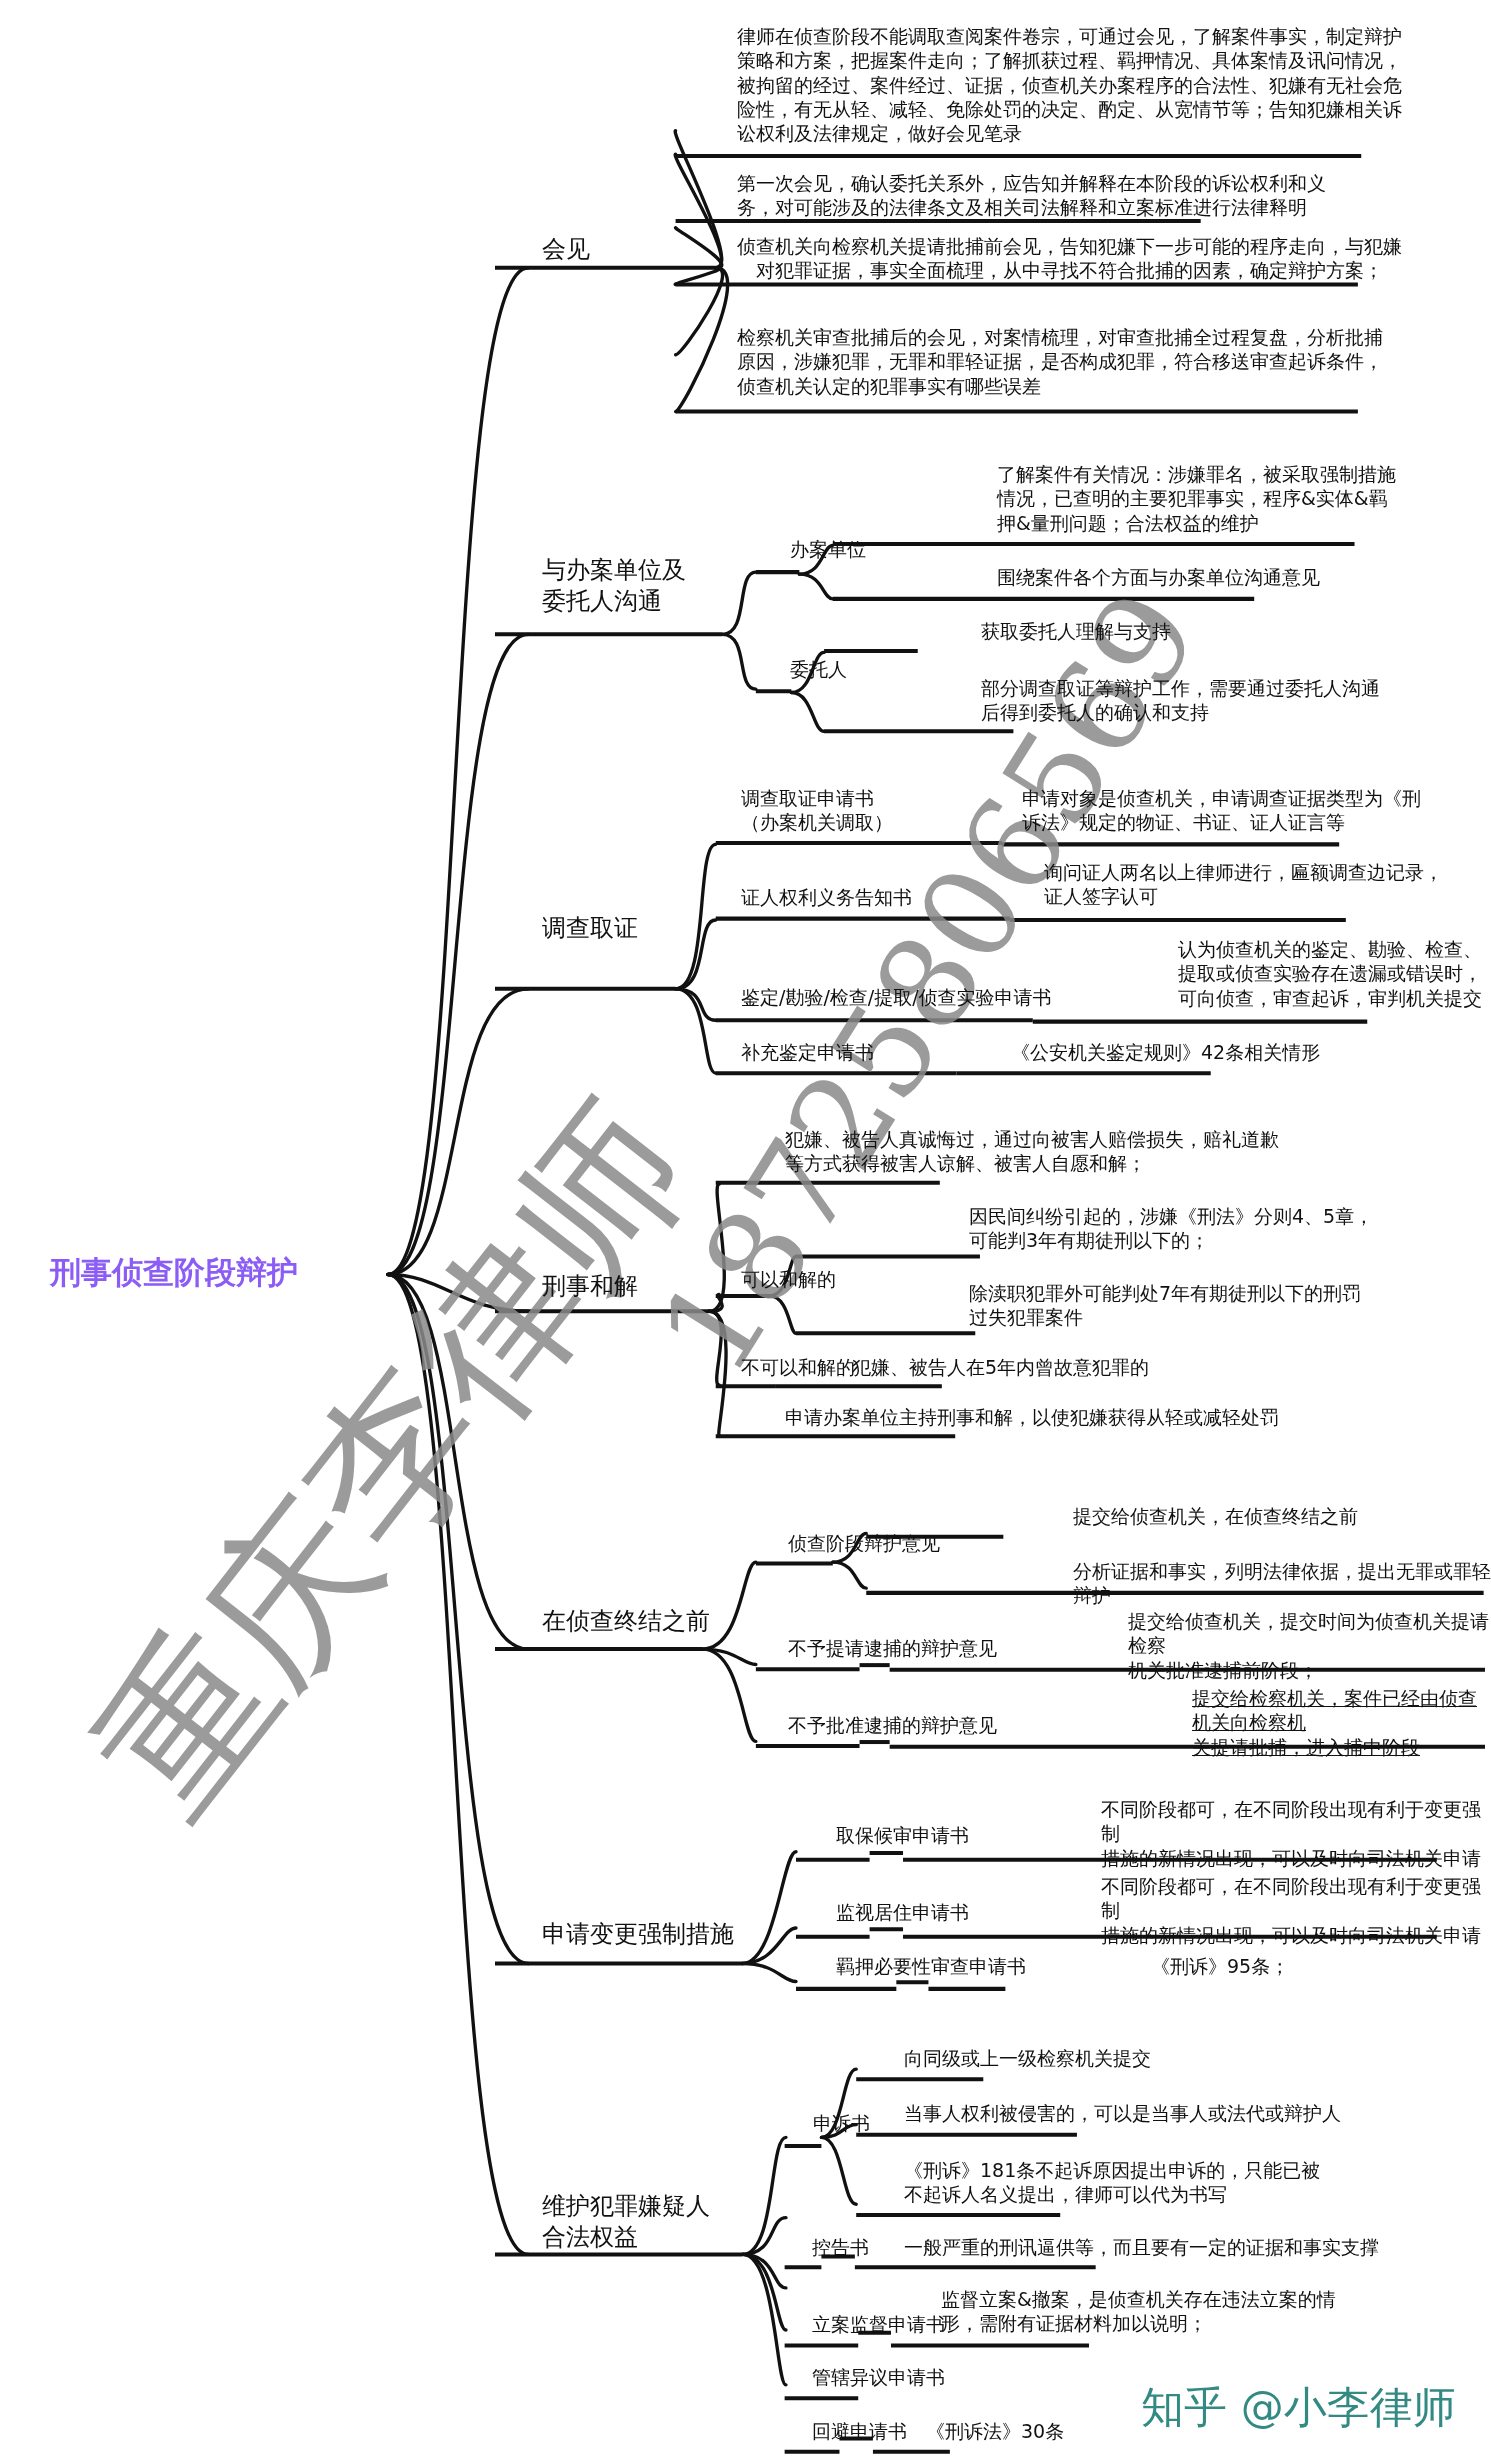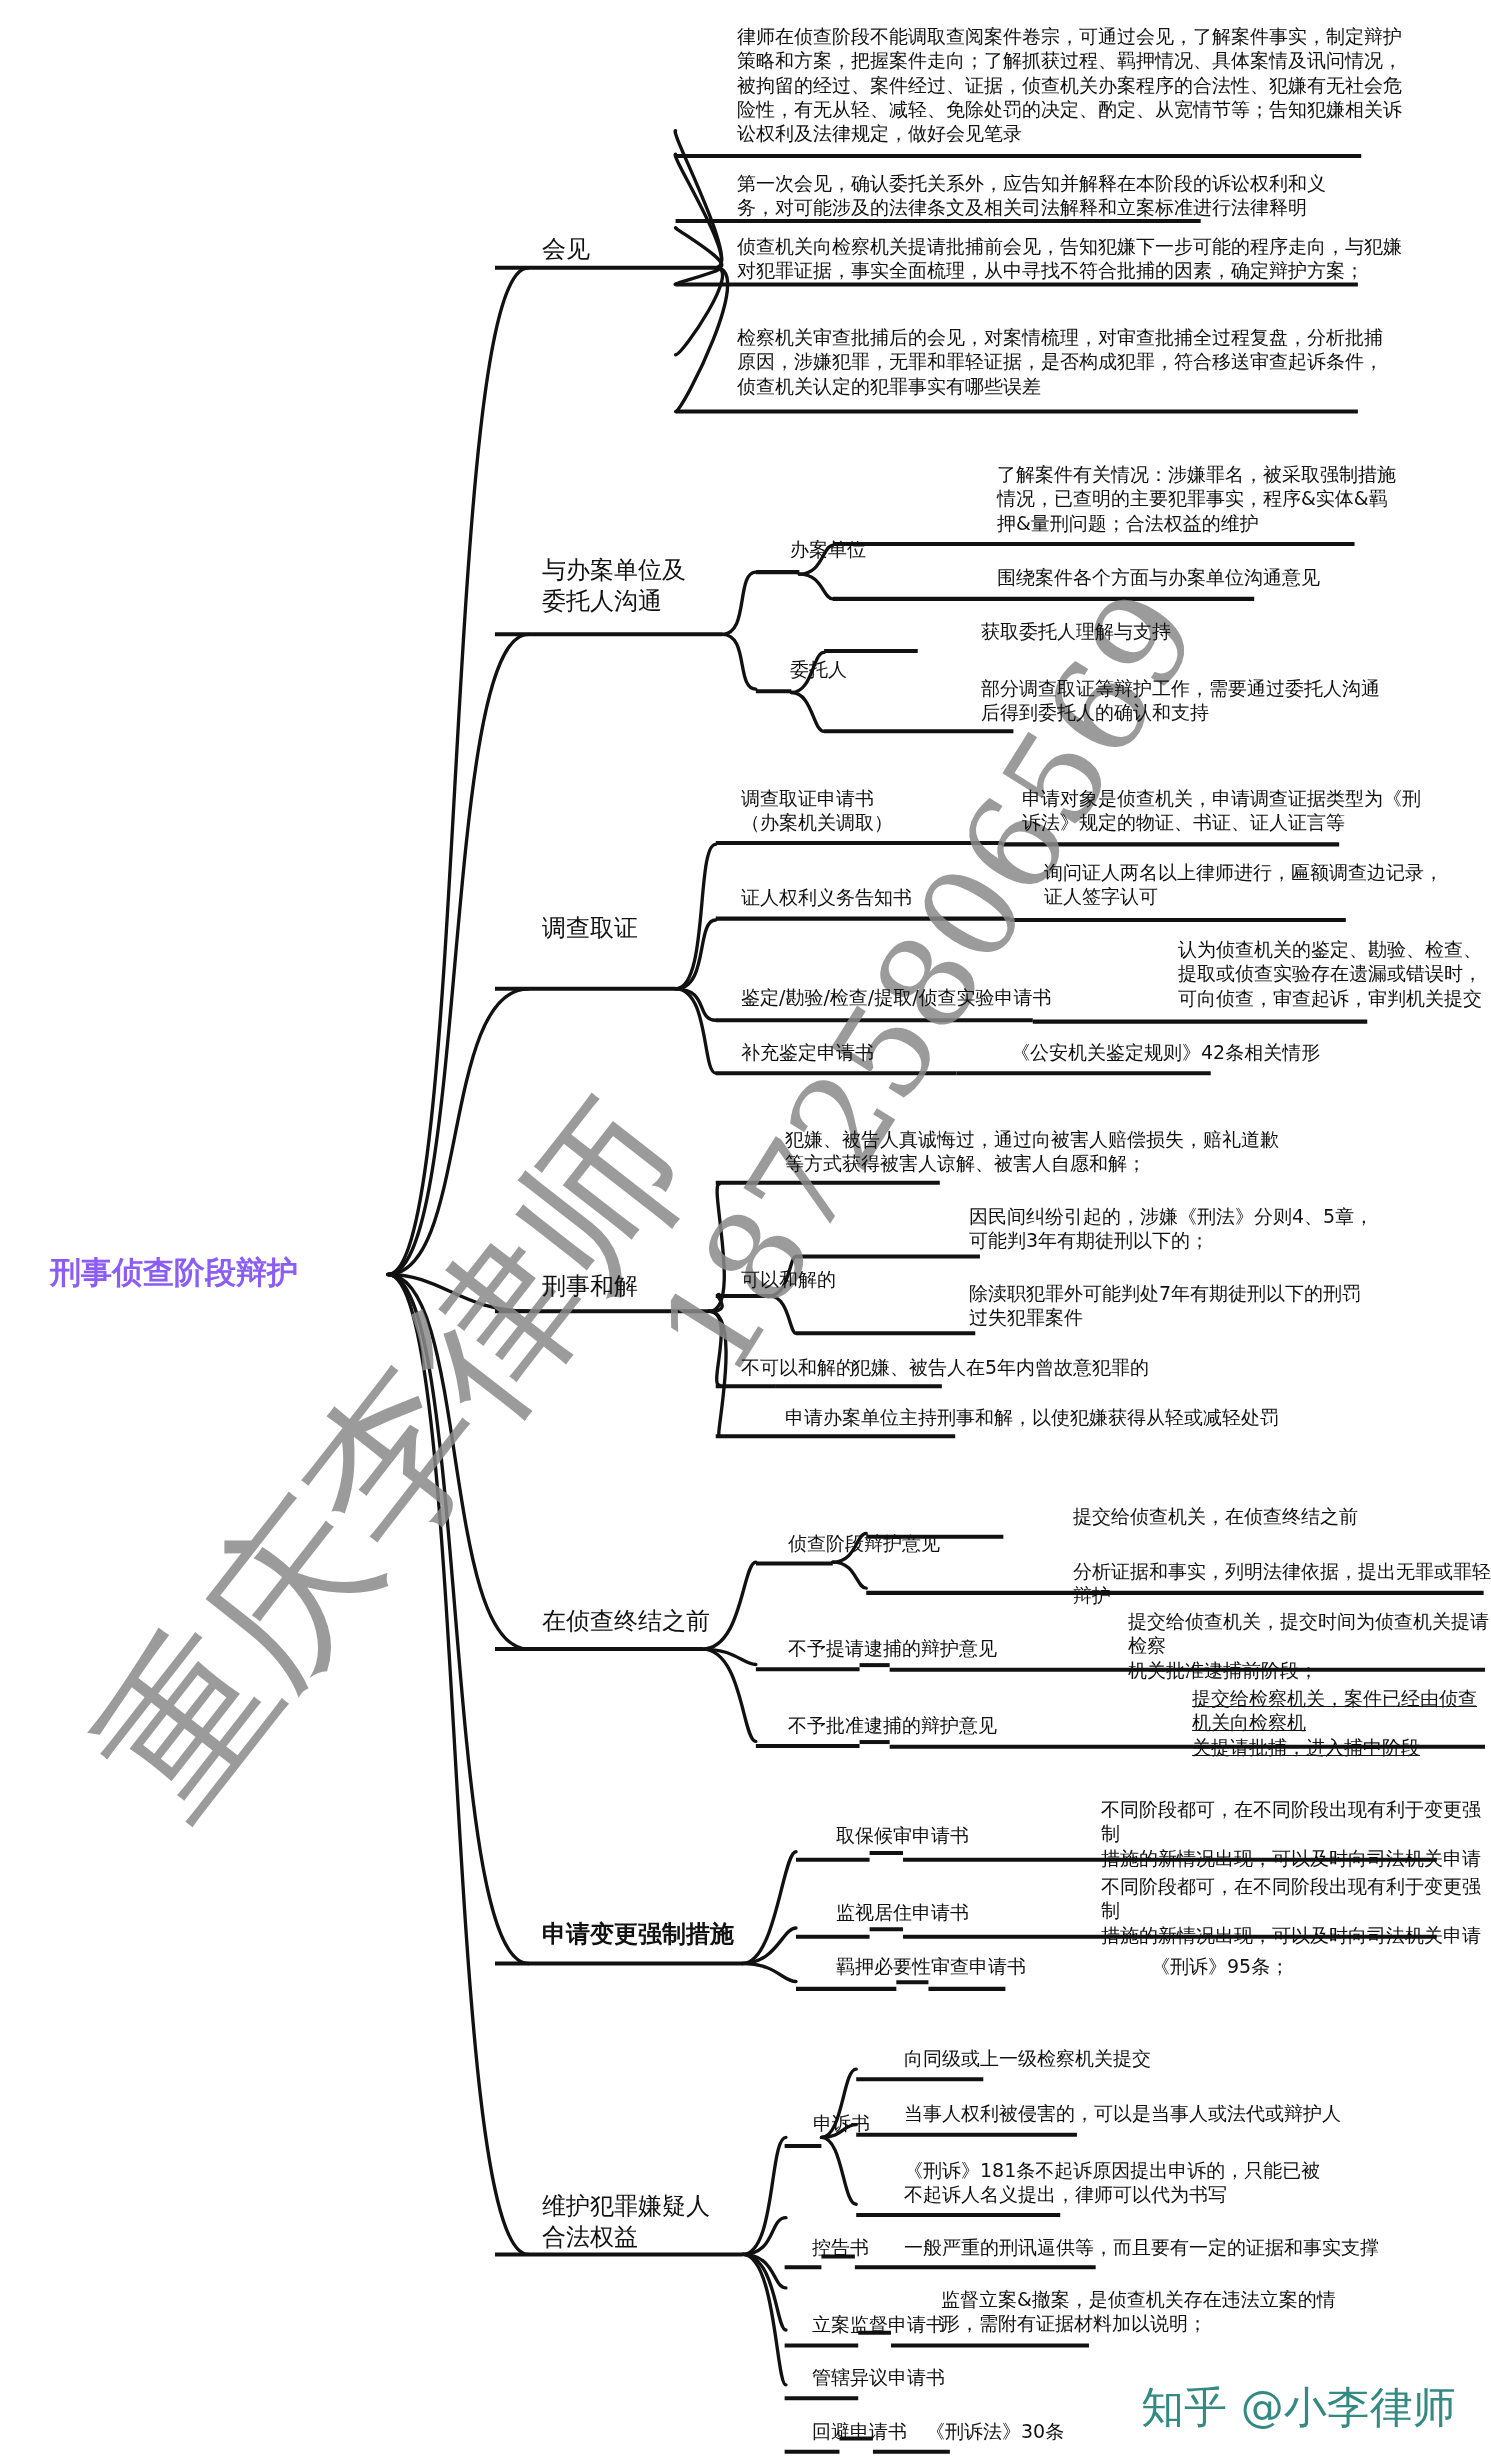--- a/index.html
+++ b/index.html
@@ -148,32 +148,32 @@
 <div class="wm wm-zhihu" style="left:1141px; top:2379px;">知乎 @小李律师</div>
 
 <div class="t root" style="left:50px; top:1253px;">刑事侦查阶段辩护</div>
 
 <div class="t l1" style="left:542px; top:234px;">会见</div>
 <div class="t l1" style="left:542px; top:555px;">与办案单位及
 委托人沟通</div>
 <div class="t l1" style="left:542px; top:913px;">调查取证</div>
 <div class="t l1" style="left:542px; top:1271px;">刑事和解</div>
 <div class="t l1" style="left:542px; top:1606px;">在侦查终结之前</div>
-<div class="t l1" style="left:542px; top:1919px;font-weight:bold;">申请变更强制措施</div>
+<div class="t l1" style="left:542px; top:1919px;">申请变更强制措施</div>
 <div class="t l1" style="left:542px; top:2191px;">维护犯罪嫌疑人
 合法权益</div>
 
 <div class="t l3" style="left:693px; top:24px;">律师在侦查阶段不能调取查阅案件卷宗，可通过会见，了解案件事实，制定辩护
 策略和方案，把握案件走向；了解抓获过程、羁押情况、具体案情及讯问情况，
 被拘留的经过、案件经过、证据，侦查机关办案程序的合法性、犯嫌有无社会危
 险性，有无从轻、减轻、免除处罚的决定、酌定、从宽情节等；告知犯嫌相关诉
 讼权利及法律规定，做好会见笔录</div>
 <div class="t l3" style="left:693px; top:171px;">第一次会见，确认委托关系外，应告知并解释在本阶段的诉讼权利和义
 务，对可能涉及的法律条文及相关司法解释和立案标准进行法律释明</div>
-<div class="t l3" style="left:693px; top:234px;">侦查机关向检察机关提请批捕前会见，告知犯嫌下一步可能的程序走向，与犯嫌
+<div class="t l3" style="left:693px; top:234px;text-align:center;">侦查机关向检察机关提请批捕前会见，告知犯嫌下一步可能的程序走向，与犯嫌
 对犯罪证据，事实全面梳理，从中寻找不符合批捕的因素，确定辩护方案；</div>
 <div class="t l3" style="left:693px; top:325px;">检察机关审查批捕后的会见，对案情梳理，对审查批捕全过程复盘，分析批捕
 原因，涉嫌犯罪，无罪和罪轻证据，是否构成犯罪，符合移送审查起诉条件，
 侦查机关认定的犯罪事实有哪些误差</div>
 
 <div class="t l2" style="left:790px; top:537px;">办案单位</div>
 <div class="t l3" style="left:953px; top:462px;">了解案件有关情况：涉嫌罪名，被采取强制措施
 情况，已查明的主要犯罪事实，程序&amp;实体&amp;羁
 押&amp;量刑问题；合法权益的维护</div>
 <div class="t l3" style="left:953px; top:565px;">围绕案件各个方面与办案单位沟通意见</div>

